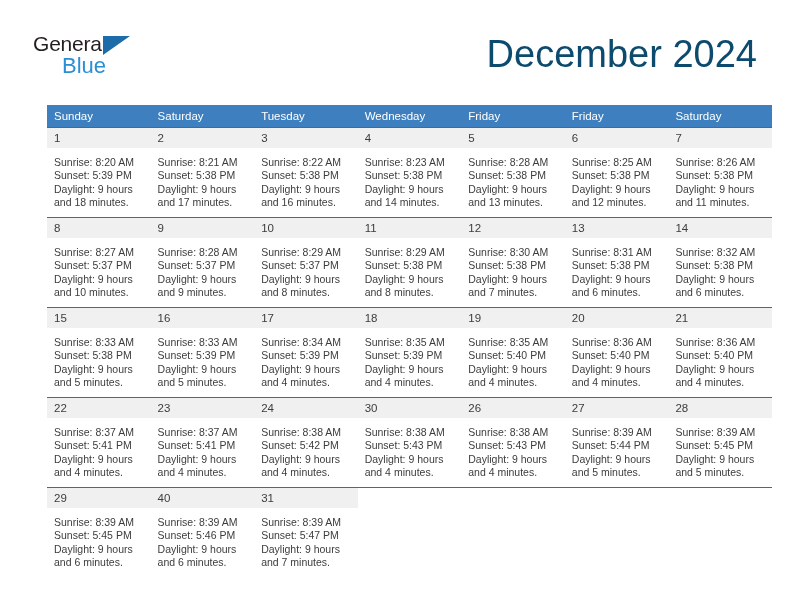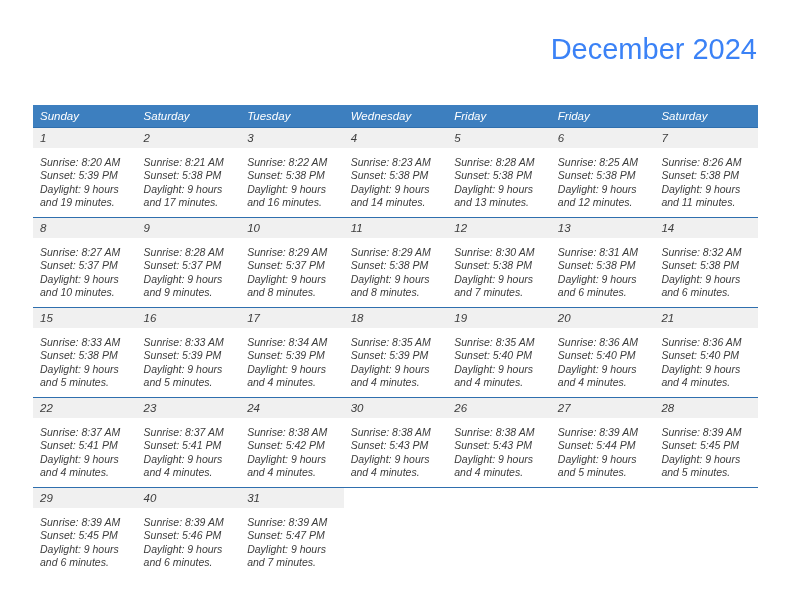--- a/index.html
+++ b/index.html
@@ -59,45 +59,44 @@
     left: 29px;
     top: 21px;
     font-size: 22px;
     color: #2a8fd4;
     font-family: "Liberation Sans", sans-serif;
   }
   .title {
     position: absolute;
     right: 35px;
     top: 33px;
-    font-size: 29px;
-    color: #3b82f6;
+    font-size: 38px;
+    color: #0c4a6e;
     text-align: right;
     white-space: nowrap;
     font-weight: normal;
   }
   .subtitle {
     position: absolute;
     right: 35px;
     top: 79px;
     font-size: 13.5px;
     color: #2b2b2b;
     text-align: right;
     white-space: nowrap;
   }
 
   
   .calendar {
     position: absolute;
-    left: 33px;
+    left: 47px;
     top: 105px;
     width: 725px;
     border-collapse: collapse;
     table-layout: fixed;
-    font-style: italic;
   }
   .calendar th {
     background: #3d7fbf;
     color: #ffffff;
     font-size: 11.5px;
     font-weight: normal;
     text-align: left;
     padding: 5px 0 5px 7px;
     height: 11px;
     box-sizing: content-box;
@@ -138,20 +137,25 @@
     white-space: nowrap;
   }
 </style>
 </head>
 <body>
 
 <div class="page">
 
   <div class="header">
 
+    <div class="brand">
+      <span class="brand-general">General</span>
+      <span class="brand-tri"></span>
+      <span class="brand-blue">Blue</span>
+    </div>
 
     <div class="title">December 2024</div>
   </div>
 
   <table class="calendar">
     <thead>
       <tr>
         <th>Sunday</th>
         <th>Saturday</th>
         <th>Tuesday</th>
@@ -164,21 +168,21 @@
     <tbody>
 
       <tr class="week">
         <td>
             <div class="cell-inner">
               <div class="daynum">1</div>
               <div class="details">
                 <div>Sunrise: 8:20 AM</div>
                 <div>Sunset: 5:39 PM</div>
                 <div>Daylight: 9 hours</div>
-                <div>and 19 minutes.</div>
+                <div>and 18 minutes.</div>
               </div>
             </div>
           </td>
         <td>
             <div class="cell-inner">
               <div class="daynum">2</div>
               <div class="details">
                 <div>Sunrise: 8:21 AM</div>
                 <div>Sunset: 5:38 PM</div>
                 <div>Daylight: 9 hours</div>

